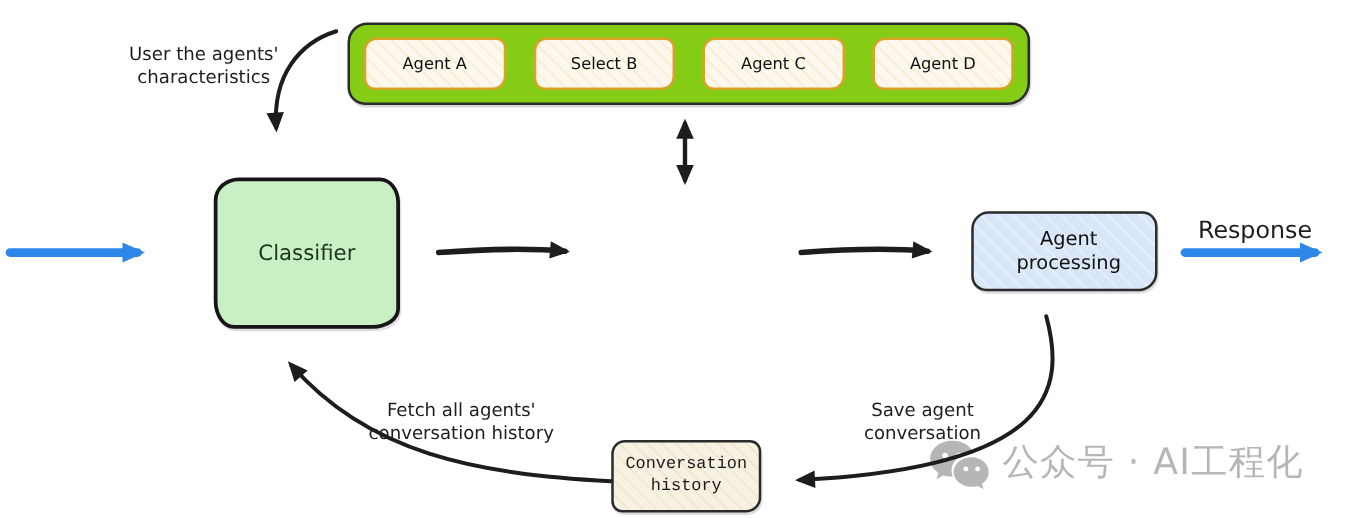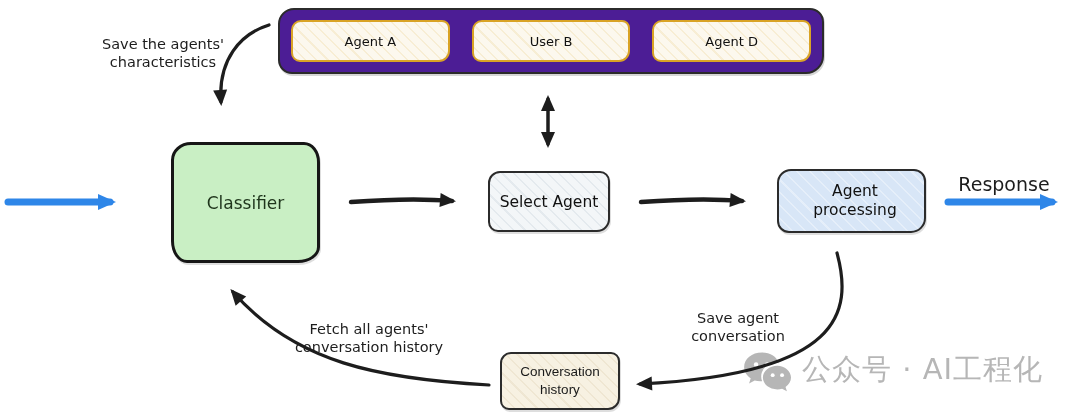--- a/index.html
+++ b/index.html
@@ -6,22 +6,22 @@
   .stage{
     position:relative;width:1080px;height:414px;background:#ffffff;overflow:hidden;
     font-family:"DejaVu Sans",sans-serif;color:#1d1d1d;
   }
   .arrow-layer{position:absolute;left:0;top:0;z-index:2;pointer-events:none;}
   .watermark{position:absolute;left:742px;top:350px;z-index:1;display:flex;gap:8px;}
   .watermark-text{font-size:29px;color:#b6b6b6;letter-spacing:1px;white-space:nowrap;
     font-family:"DejaVu Sans",sans-serif;}
   
   .agents-panel{
-    position:absolute;left:278px;top:8px;width:546px;height:66px;z-index:3;
-    background:#4c1d95;border:2.5px solid #2b2b2b;border-radius:16px 14px 18px 14px;
+    position:absolute;left:278px;top:18px;width:546px;height:66px;z-index:3;
+    background:#84cc16;border:2.5px solid #2b2b2b;border-radius:16px 14px 18px 14px;
     box-shadow:1px 2px 0 rgba(70,70,70,.22);
     display:flex;align-items:center;gap:22px;padding:0 11px;box-sizing:border-box;justify-content:center;
   }
   .agent-box{
     flex:1;height:38px;border:2.5px solid #d9a326;border-radius:10px 8px 11px 9px;
     background-color:#fcf8ee;
     background-image:repeating-linear-gradient(45deg,rgba(217,166,38,.13) 0 1.5px,transparent 1.5px 8px);
     display:flex;align-items:center;justify-content:center;
     font-size:13px;color:#111;
   }
@@ -43,33 +43,33 @@
     font-size:15.5px;color:#111;
   }
   .node-processing{
     left:777px;top:169px;width:149px;height:64px;
     border:2.5px solid #2b2b2b;border-radius:14px 12px 15px 12px;
     background-color:#d8e6f7;
     background-image:repeating-linear-gradient(45deg,rgba(255,255,255,.35) 0 1.5px,transparent 1.5px 9px);
     font-size:15.5px;color:#111;line-height:1.25;padding:0 14px;
   }
   .node-history{
-    left:500px;top:352px;width:120px;height:58px;
+    left:489px;top:352px;width:120px;height:58px;
     border:2.5px solid #2b2b2b;border-radius:11px 9px 12px 9px;
     background-color:#f7f1e2;
     background-image:repeating-linear-gradient(45deg,rgba(190,165,115,.14) 0 1.5px,transparent 1.5px 8px);
-    font-family:Liberation Sans, sans-serif;font-size:13.5px;color:#1a1a1a;line-height:1.3;
+    font-family:Liberation Mono, monospace;font-size:13.5px;color:#1a1a1a;line-height:1.3;
   }
   
   .lbl{position:absolute;z-index:3;text-align:center;line-height:1.22;}
   .lbl-user-input{left:14px;top:172px;width:108px;font-size:15px;}
   .lbl-response{left:948px;top:173px;width:112px;font-size:19px;}
   .lbl-fetch-chars{left:84px;top:36px;width:158px;font-size:14.5px;}
   .lbl-fetch-history{left:278px;top:321px;width:182px;font-size:14.5px;}
-  .lbl-save-conv{left:676px;top:310px;width:124px;font-size:14.5px;}
+  .lbl-save-conv{left:676px;top:321px;width:124px;font-size:14.5px;}
 </style>
 </head>
 <body>
 
 <div class="stage">
 
   <div class="watermark">
     <svg width="52" height="46" viewBox="0 0 60 54">
       <path d="M23 3 C11 3 2 10.5 2 20 c0 5.4 3 10.2 7.7 13.3 l-1.9 5.9 6.6-3.5 c2 .6 4.2 1 6.6 1 .7 0 1.4 0 2.1-.1 C22.4 34.9 22 33 22 31 c0-8.8 8.1-15.6 18-15.6 .9 0 1.8 0 2.6.2 C40.9 8.3 32.8 3 23 3 Z" fill="#b6b6b6"></path>
       <circle cx="16" cy="17" r="2.6" fill="#ffffff"></circle>
@@ -104,38 +104,38 @@
     <path d="M 837 253 C 853 312 842 374 640 384" stroke="#1d1d1d" stroke-width="3.2" stroke-linecap="round" fill="none" marker-end="url(#mk-black)"></path>
 
     <path d="M 489 385 C 380 379 295 363 233 292" stroke="#1d1d1d" stroke-width="3.2" stroke-linecap="round" fill="none" marker-end="url(#mk-black)"></path>
   </svg>
 
   <div class="agents-panel">
     <div class="agent-box">
       <span>Agent A</span>
     </div>
     <div class="agent-box">
-      <span>User B</span>
+      <span>Select B</span>
+    </div>
+    <div class="agent-box">
+      <span>Agent C</span>
     </div>
     <div class="agent-box">
       <span>Agent D</span>
     </div>
   </div>
 
   <div class="node node-classifier" style="background-color: rgb(201, 239, 196);">
     <span>Classifier</span>
   </div>
-  <div class="node node-select" style="background-color: rgb(243, 246, 248);">
-    <span>Select Agent</span>
-  </div>
   <div class="node node-processing" style="background-color: rgb(216, 230, 247); padding-left: 21px;">
     <span>Agent processing</span>
   </div>
   <div class="node node-history" style="background-color: rgb(247, 241, 226);">
     <span>Conversation history</span>
   </div>
 
   <div class="lbl lbl-response">Response</div>
-  <div class="lbl lbl-fetch-chars">Save the agents' characteristics</div>
+  <div class="lbl lbl-fetch-chars">User the agents' characteristics</div>
   <div class="lbl lbl-fetch-history">Fetch all agents' conversation history</div>
   <div class="lbl lbl-save-conv">Save agent conversation</div>
 
 </div>
 
 </body></html>

